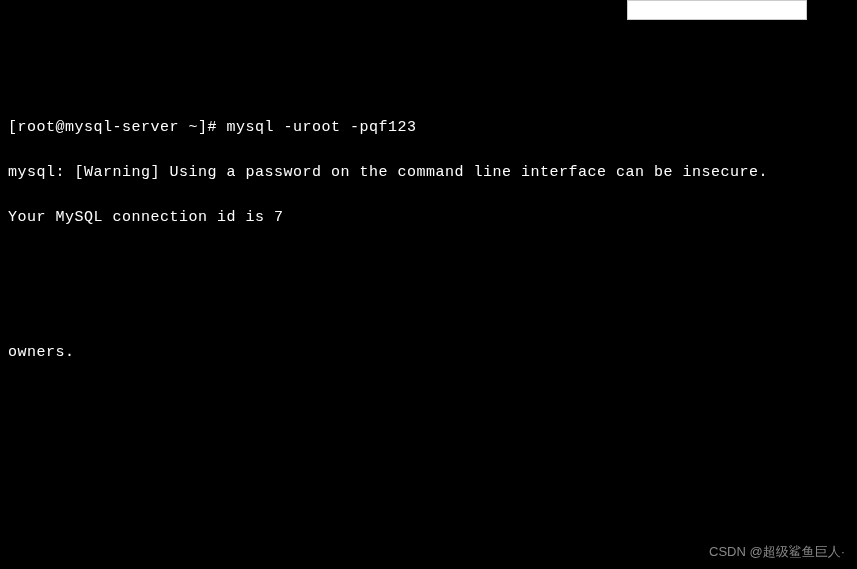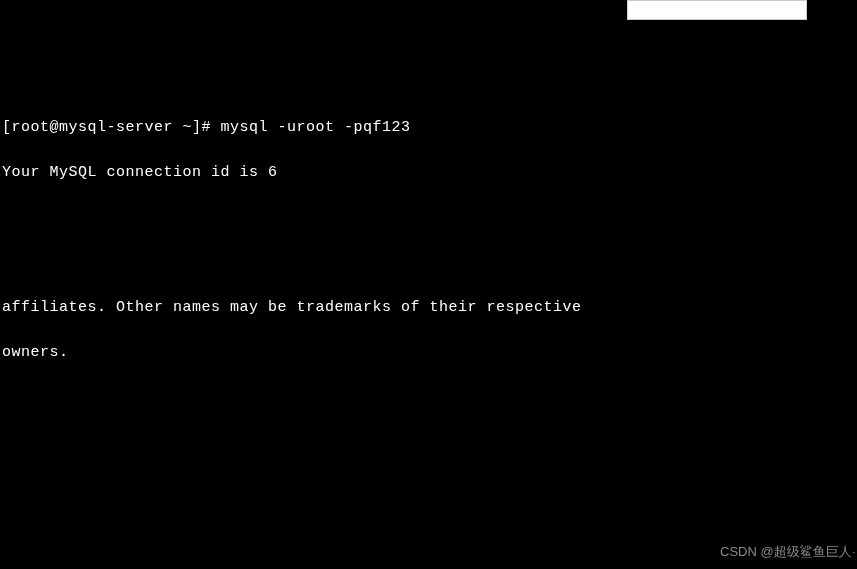--- a/index.html
+++ b/index.html
@@ -19,56 +19,57 @@
       position: relative;
       overflow: hidden;
       white-space: pre;
     }
     .terminal {
       white-space: pre;
       letter-spacing: 0.5px;
     }
     .line {
       min-height: 22px;
+      margin-left: 6px;
     }
     .small-box {
       position: absolute;
       top: 0;
       right: 50px;
       width: 180px;
       height: 20px;
       background: #fff;
       border: 1px solid #ccc;
       color: #999;
       font-size: 11px;
       text-align: center;
       line-height: 18px;
       font-family: sans-serif;
     }
     .watermark {
       position: absolute;
       bottom: 8px;
-      right: 1px;
+      right: 12px;
       color: #888;
       font-size: 13px;
       font-family: sans-serif;
       letter-spacing: 0;
     }
   </style>
 </head>
 <body>
 
 
 
 <div class="terminal">
 <div class="line"><span>[root@mysql-server ~]# </span><span>mysql -uroot -pqf123</span></div>
-<div class="line">Your MySQL connection id is 6</div>
+<div class="line">mysql: [Warning] Using a password on the command line interface can be insecure.</div>
+<div class="line">Your MySQL connection id is 7</div>
 <div class="line"> </div>
 <div class="line"> </div>
-<div class="line">affiliates. Other names may be trademarks of their respective</div>
 <div class="line">owners.</div>
 
 
 
 
 
 
 
 
 

